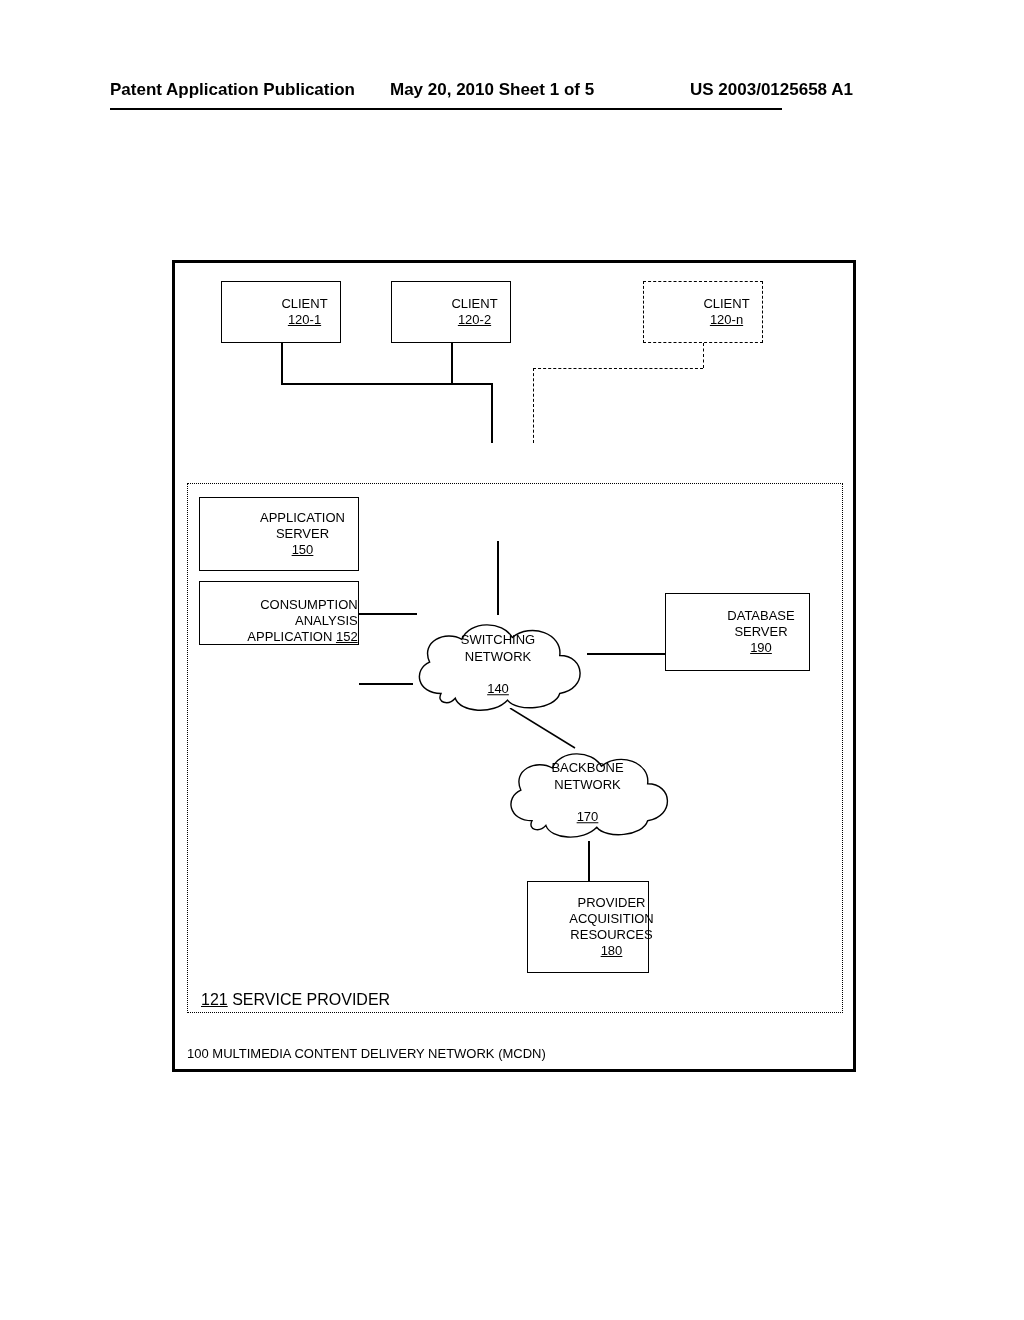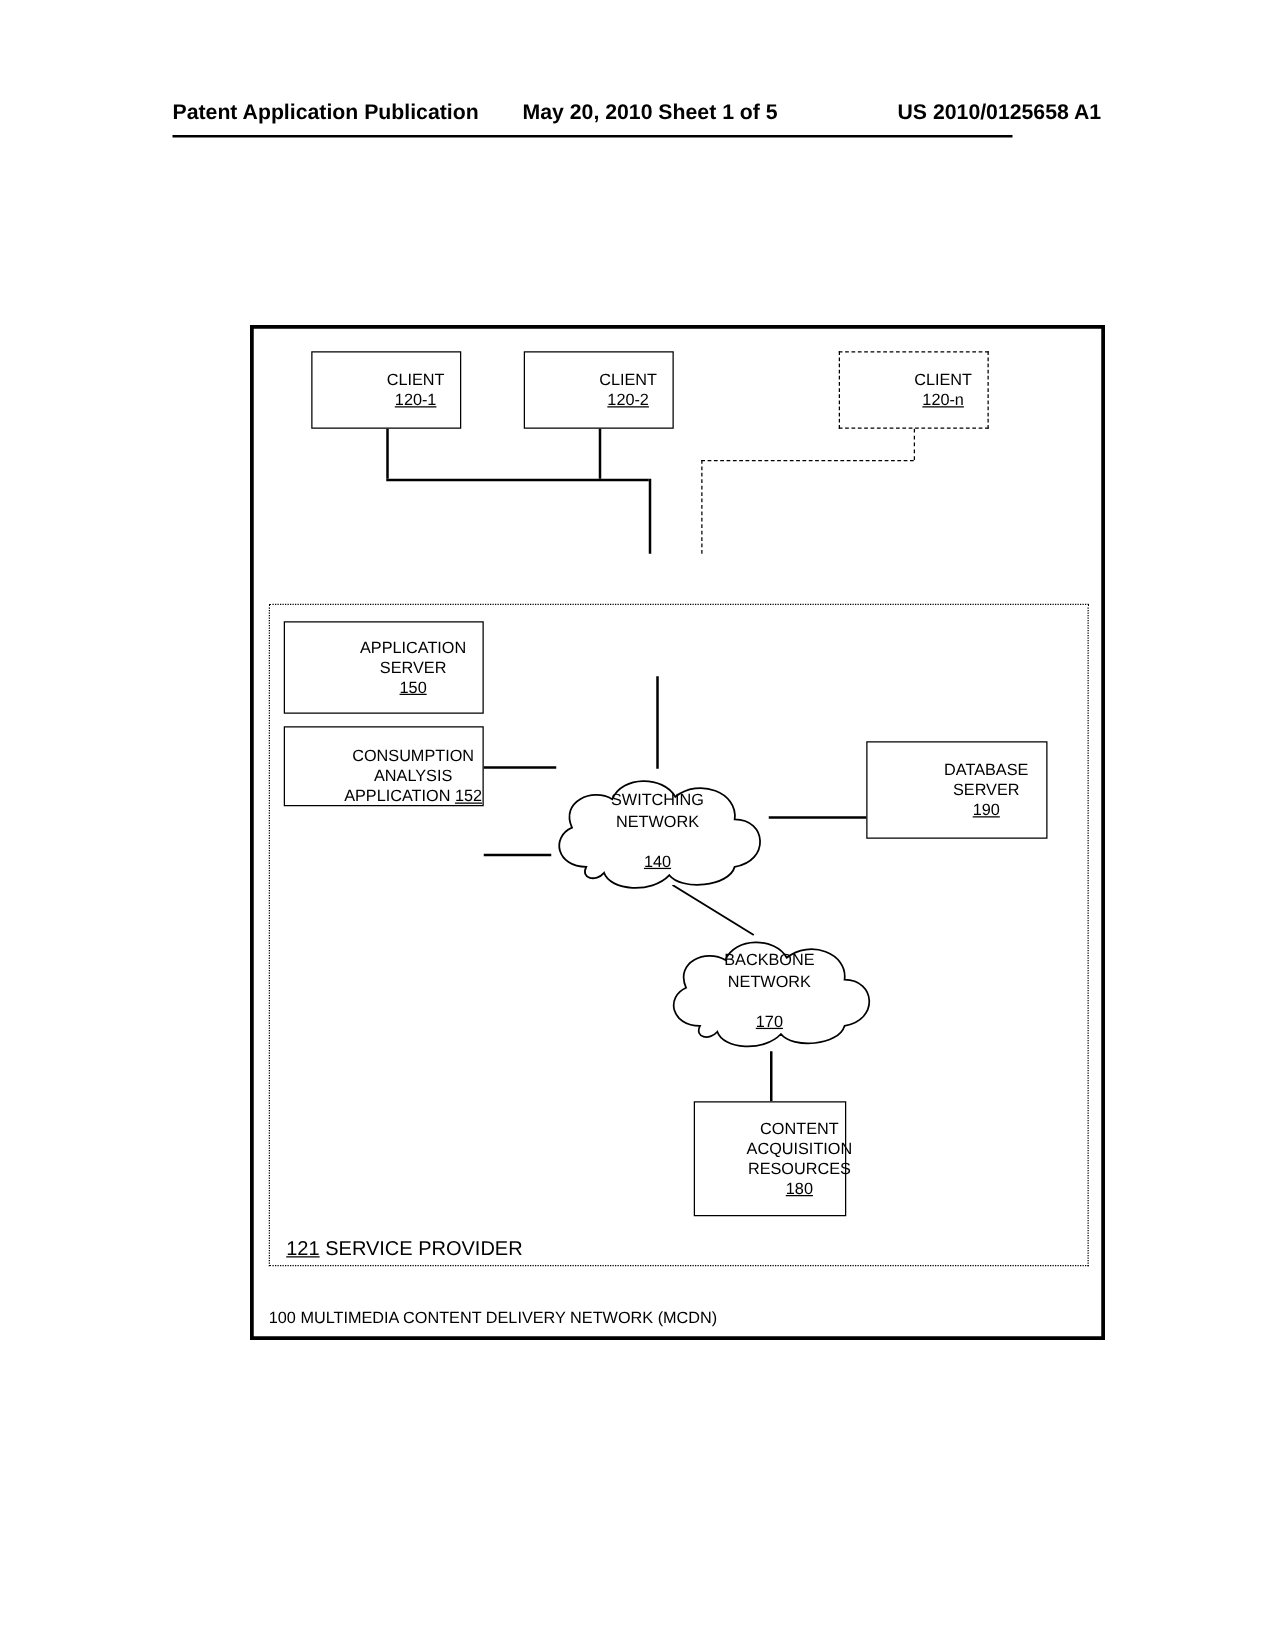--- a/index.html
+++ b/index.html
@@ -9,21 +9,20 @@
     font-family: Arial, Helvetica, sans-serif;
     background: #fff;
     width: 1024px;
     height: 1320px;
     position: relative;
   }
   .page {
     width: 892px;
     height: 1320px;
     position: relative;
-    margin-left: 28px;
   }
   .header-line {
     position: absolute;
     top: 108px;
     left: 110px;
     right: 110px;
     border-top: 2px solid #000;
   }
   .header-text {
     position: absolute;
@@ -116,21 +115,21 @@
   }
   .label-121 .ref { text-decoration: underline; }
 </style>
 </head>
 <body>
 
 <div class="page">
   <div class="header-line"></div>
   <div class="header-text header-left">Patent Application Publication</div>
   <div class="header-text header-mid">May 20, 2010  Sheet 1 of 5</div>
-  <div class="header-text header-right">US 2010/0125658 A1</div>
+  <div class="header-text header-right">US 2003/0125658 A1</div>
 
   <div class="outer-frame">
 
     <div class="box" style="left:46px; top:18px; width:120px; height:62px;">
       <div>CLIENT</div>
       <div class="ref">120-1</div>
     </div>
     <div class="box" style="left:216px; top:18px; width:120px; height:62px;">
       <div>CLIENT</div>
       <div class="ref">120-2</div>
@@ -169,21 +168,21 @@
         <div class="ref">140</div>
       </div>
     </div>
 
     <div class="box" style="left:24px; top:234px; width:160px; height:74px;">
       <div style="white-space:pre-line;">APPLICATION
 SERVER</div>
       <div class="ref">150</div>
     </div>
     <div class="box" style="left:24px; top:318px; width:160px; height:64px; flex-direction:column;">
-      <div style="white-space:pre-line; display:inline;">
+      <div style="white-space:pre-line; display:inline;text-align:right;">
         <span style="white-space:pre-line;">CONSUMPTION
 ANALYSIS
 APPLICATION</span> <span class="ref">152</span>
       </div>
     </div>
 
     <div class="conn solid h" style="left:184px; top:350px; width:58px;"></div>
     <div class="conn solid h" style="left:184px; top:420px; width:54px;"></div>
 
     <div class="box" style="left:490px; top:330px; width:145px; height:78px;">
@@ -204,21 +203,21 @@
       <div class="cloud-label" style="white-space:pre-line;">
         <div style="white-space:pre-line;">BACKBONE
 NETWORK</div>
         <div class="ref">170</div>
       </div>
     </div>
 
     <div class="conn solid v" style="left:413px; top:578px; height:40px;"></div>
 
     <div class="box" style="left:352px; top:618px; width:122px; height:92px;">
-      <div style="white-space:pre-line;">CONTENT
+      <div style="white-space:pre-line;">PROVIDER
 ACQUISITION
 RESOURCES</div>
       <div class="ref">180</div>
     </div>
 
     <div class="bottom-label-100">
       <span class="ref">100</span>
       <span>MULTIMEDIA CONTENT DELIVERY NETWORK (MCDN)</span>
     </div>
 

